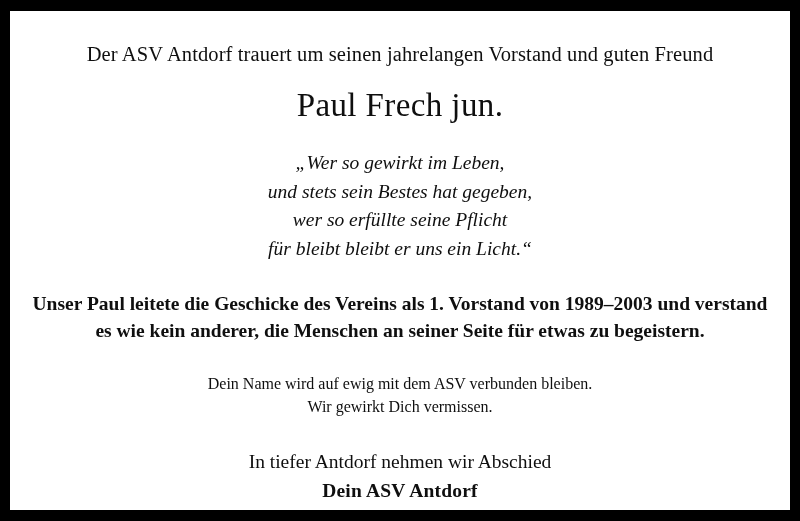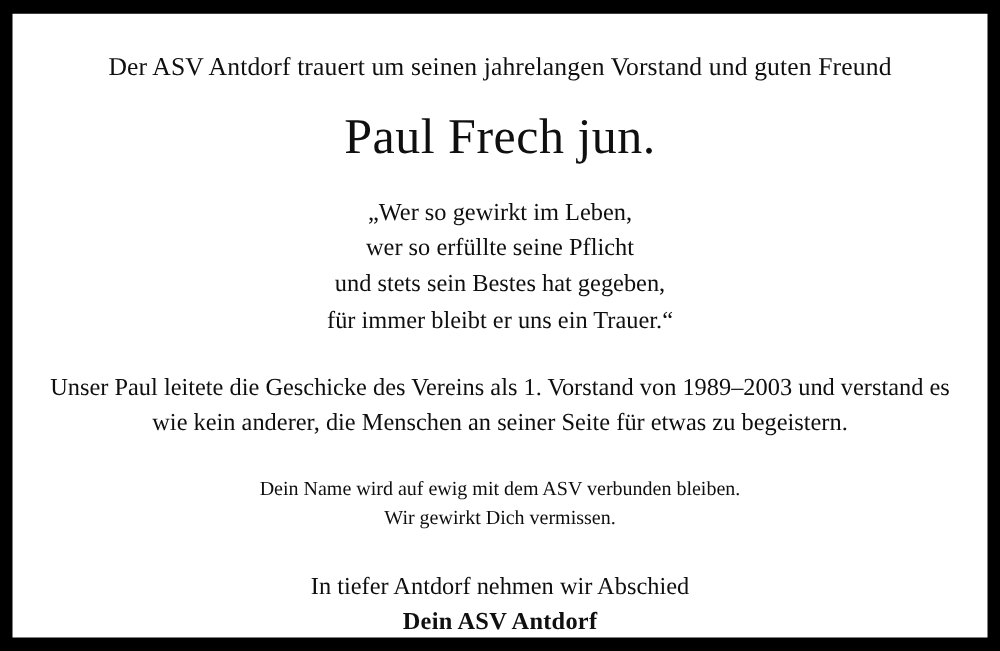--- a/index.html
+++ b/index.html
@@ -35,37 +35,39 @@
     text-align: center;
   }
   .intro {
     margin-top: 31px;
     font-size: 20.5px;
     line-height: 1.25;
     letter-spacing: 0.1px;
   }
   .name {
     margin-top: 19px;
-    font-size: 40px;
+    font-size: 33px;
     line-height: 1.1;
     letter-spacing: 0.4px;
   }
   .verse {
     margin-top: 26px;
     font-size: 19.5px;
     line-height: 1.47;
   }
   .verse div {
     white-space: nowrap;
+    font-style: italic;
   }
   .paragraph {
     margin-top: 26px;
     font-size: 19.5px;
     line-height: 1.42;
     padding: 0 22px;
+    font-weight: bold;
   }
   .block2 {
     margin-top: 27px;
     font-size: 16px;
     line-height: 1.45;
   }
   .block2 div {
     white-space: nowrap;
   }
   .closing {
@@ -82,23 +84,23 @@
 <body>
 
 <div class="obituary">
 
   <div class="inner intro">Der ASV Antdorf trauert um seinen jahrelangen Vorstand und guten Freund</div>
 
   <div class="inner name">Paul Frech jun.</div>
 
   <div class="inner verse">
     <div>„Wer so gewirkt im Leben,</div>
+    <div>und stets sein Bestes hat gegeben,</div>
     <div>wer so erfüllte seine Pflicht</div>
-    <div>und stets sein Bestes hat gegeben,</div>
-    <div>für immer bleibt er uns ein Trauer.“</div>
+    <div>für bleibt bleibt er uns ein Licht.“</div>
   </div>
 
   <div class="inner paragraph">Unser Paul leitete die Geschicke des Vereins als 1. Vorstand von 1989–2003 und verstand es wie kein anderer, die Menschen an seiner Seite für etwas zu begeistern.</div>
 
   <div class="inner block2">
     <div>Dein Name wird auf ewig mit dem ASV verbunden bleiben.</div>
     <div>Wir gewirkt Dich vermissen.</div>
   </div>
 
   <div class="inner closing">

